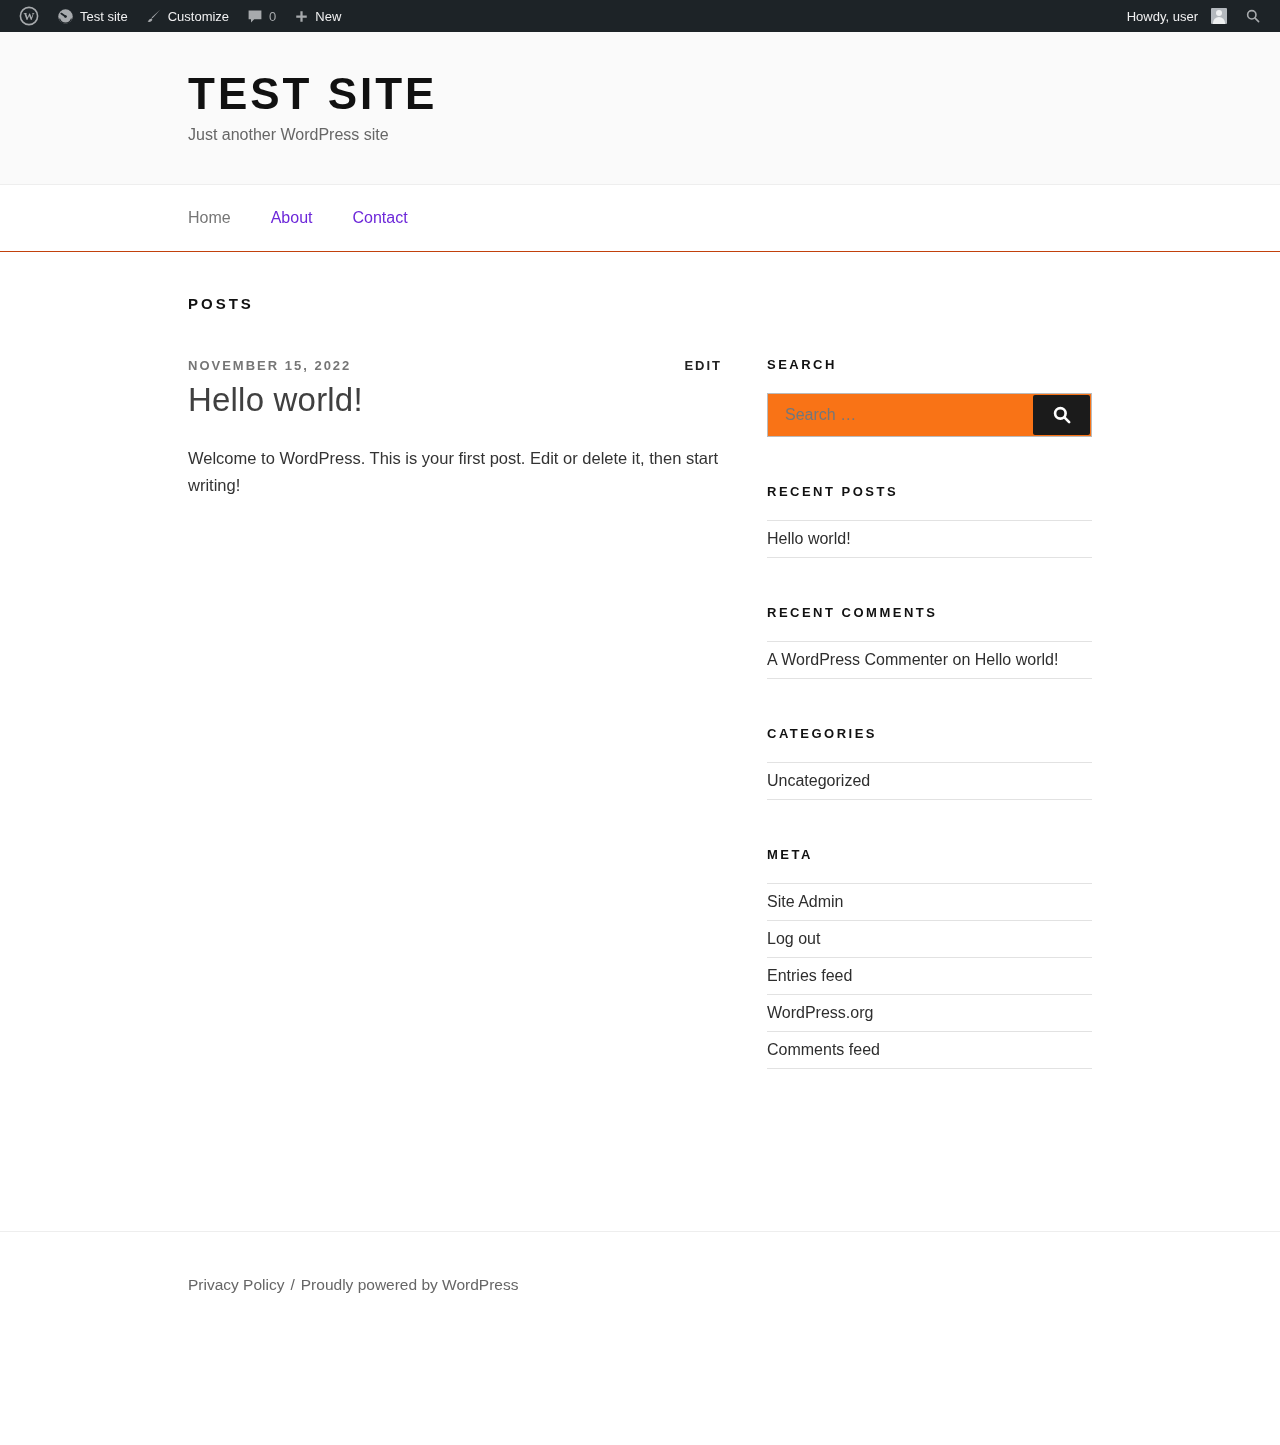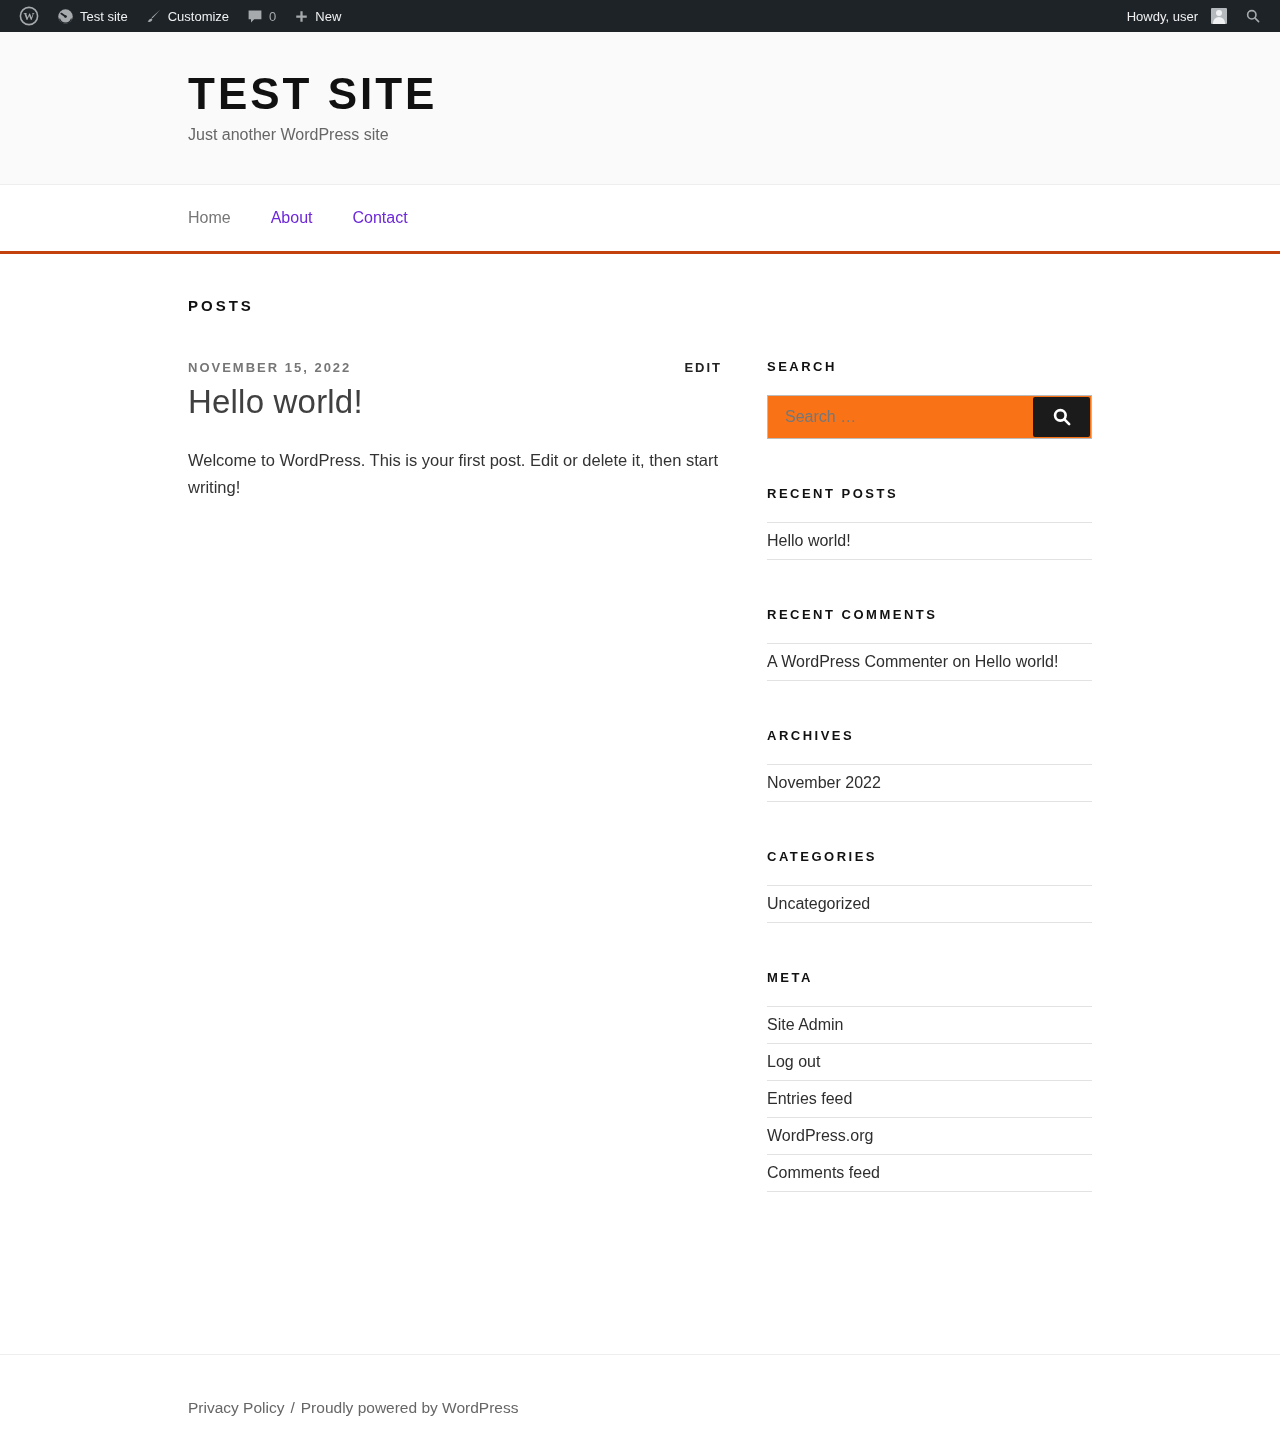--- a/index.html
+++ b/index.html
@@ -36,21 +36,21 @@
   
   .site-header { background: #fafafa; padding: 38px 0 40px; border-bottom: 1px solid #eee; }
   .container { width: 904px; margin: 0 auto; }
   .site-title {
     font-size: 44px; font-weight: 800; letter-spacing: 3px; color: #111;
     line-height: 1.1;
   }
   .site-tagline { font-size: 16px; color: #666; margin-top: 8px; }
 
   
-  .main-nav { background: #fff; border-bottom: 3px solid #c2410c; }
+  .main-nav { background: #fff; border-bottom: 1px solid #c2410c; }
   .main-nav .container { display: flex; }
   .nav-link {
     display: inline-block; padding: 24px 0; margin-right: 40px;
     font-size: 16px; font-weight: 400; color: #6d28d9; text-decoration: none; cursor: pointer;
   }
   .nav-link.current { color: #767676; font-weight: 500; }
 
   
   .page-wrap { display: flex; align-items: flex-start; width: 904px; margin: 43px auto 0; }
   .content-area { width: 534px; margin-right: 45px; }
@@ -231,28 +231,20 @@
 
     <section class="widget">
       <h4 class="widget-title">RECENT COMMENTS</h4>
       <ul>
         <li>
           <a>A WordPress Commenter</a><span class="plain"> on </span><a>Hello world!</a>
         </li>
       </ul>
     </section>
 
-    <section class="widget">
-      <h4 class="widget-title">ARCHIVES</h4>
-      <ul>
-        <li>
-          <a>November 2022</a>
-        </li>
-      </ul>
-    </section>
 
     <section class="widget">
       <h4 class="widget-title">CATEGORIES</h4>
       <ul>
         <li>
           <a>Uncategorized</a>
         </li>
       </ul>
     </section>
 

